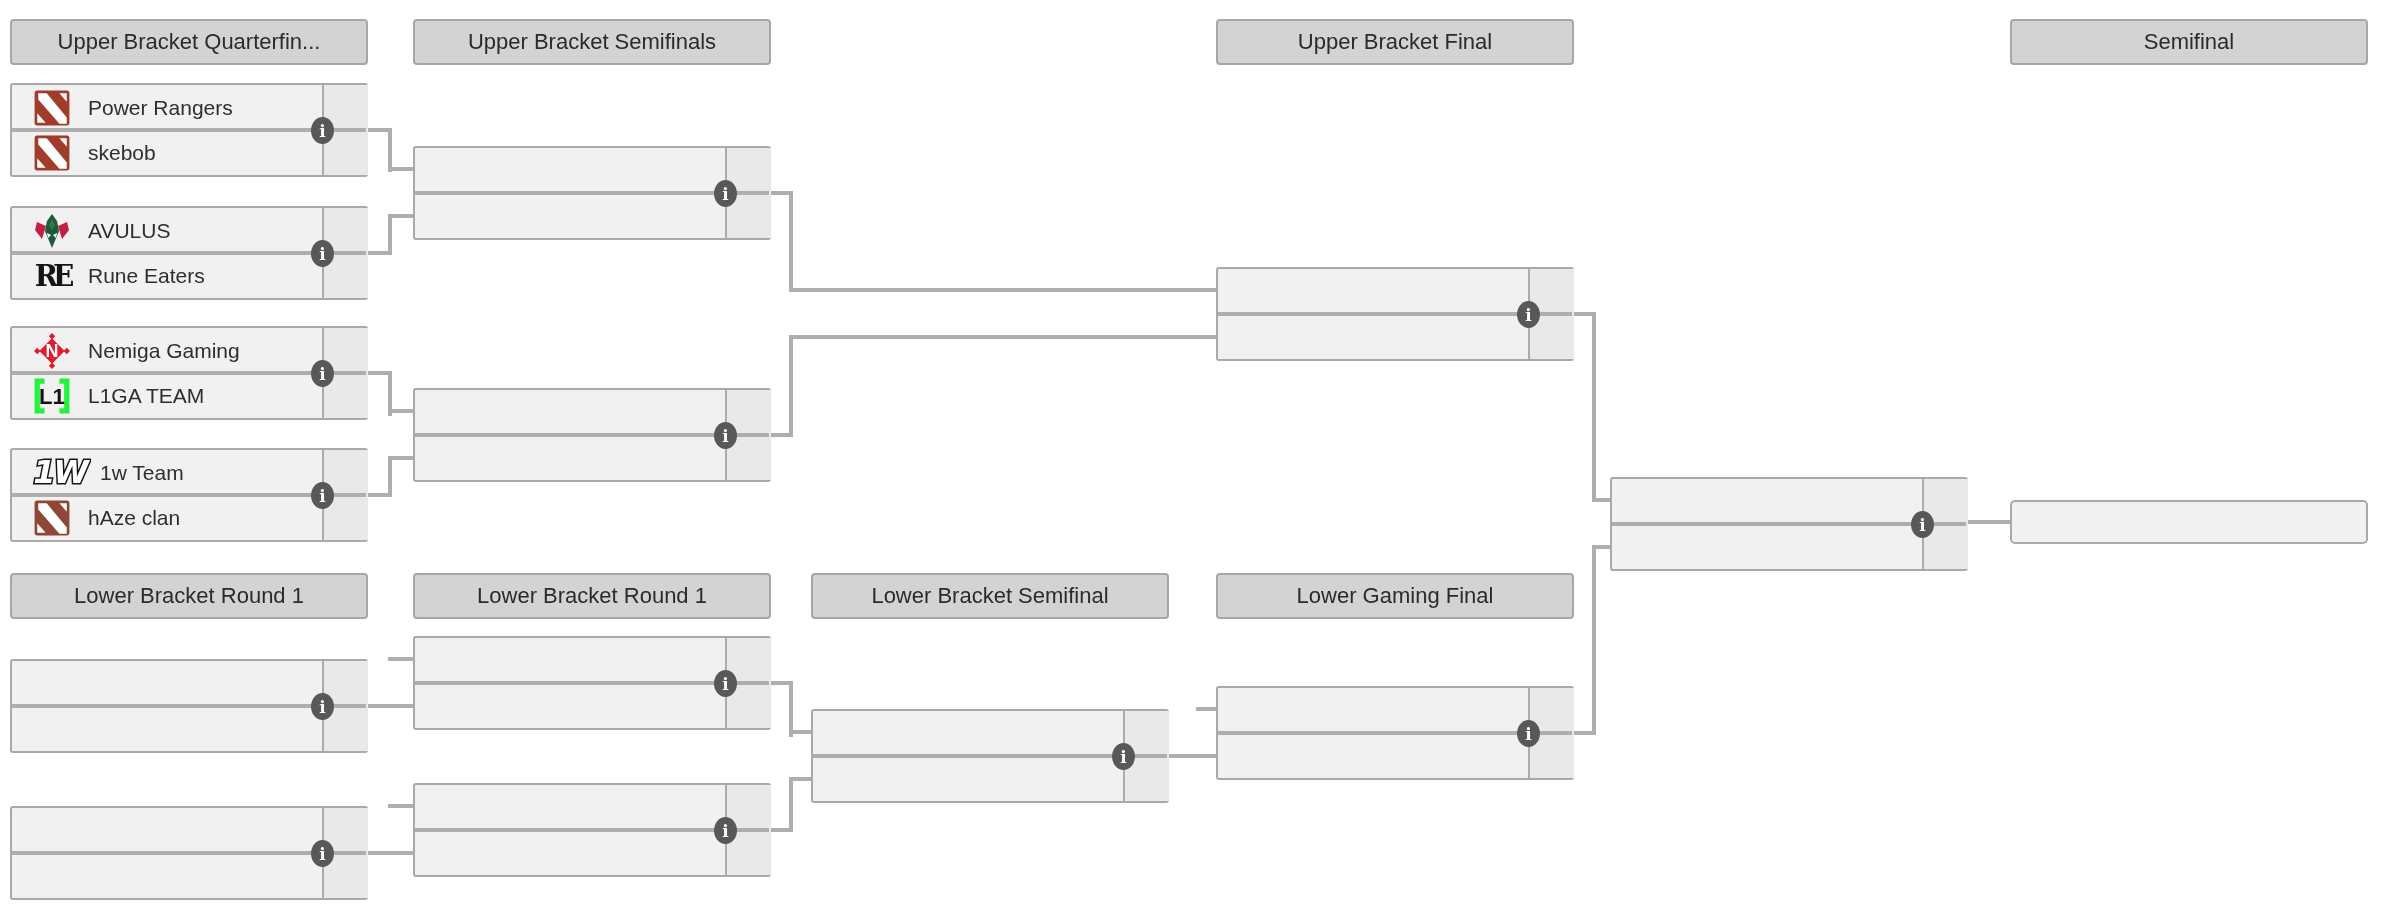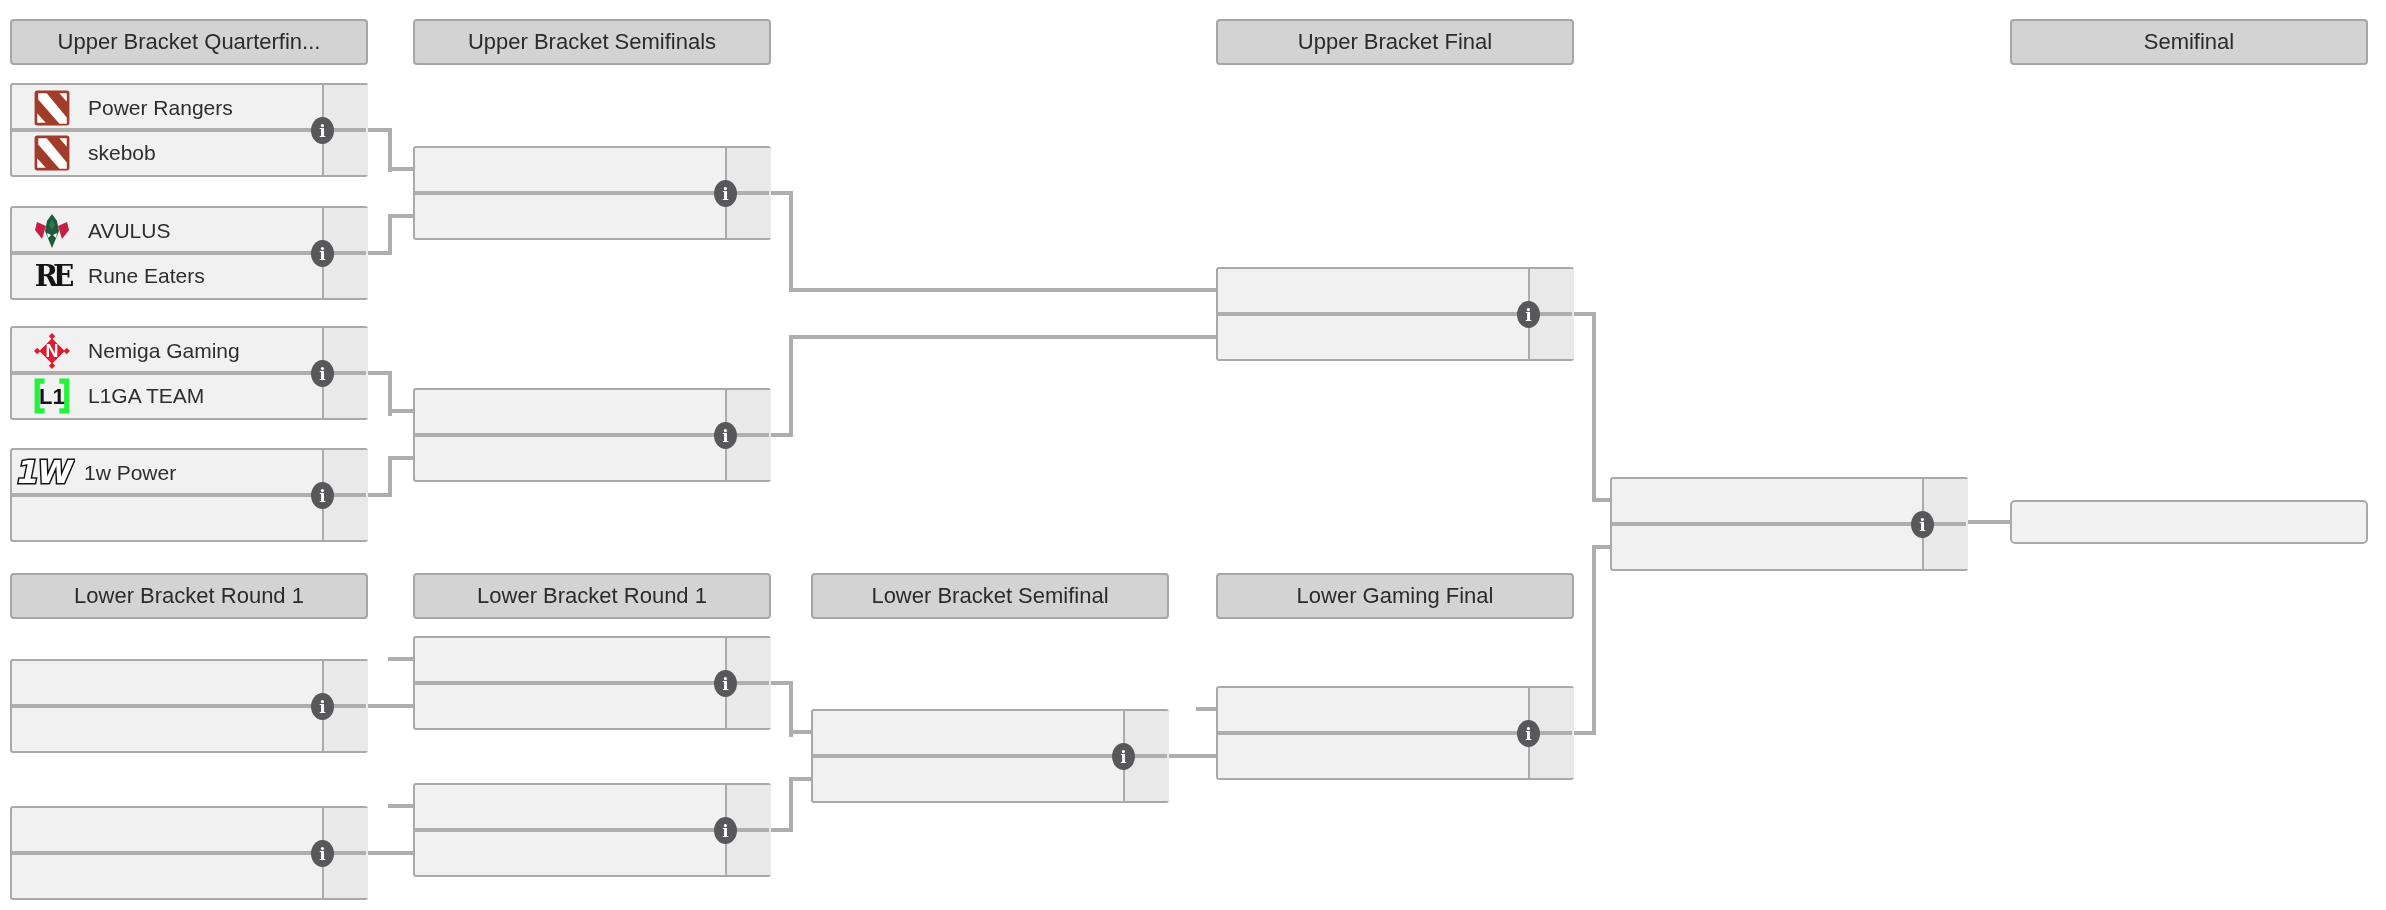--- a/index.html
+++ b/index.html
@@ -18,21 +18,21 @@
   
   .match{position:absolute;width:358px;height:94px;box-sizing:border-box;
          background:#f1f1f1;border:2px solid #a9a9a9;border-radius:3px;}
   .match .score{position:absolute;left:310px;top:0;bottom:0;width:44px;
                 background:#e9e9e9;border-left:2px solid #ababab;}
   .match .mid{position:absolute;left:0;right:0;top:43px;height:4px;background:#aeaeae;}
   .slot{position:absolute;left:0;width:310px;height:45px;display:flex;align-items:center;overflow:hidden;}
   .slot.top{top:0}
   .slot.bottom{top:45px}
   .logo{margin-left:21px;width:38px;height:40px;display:flex;align-items:center;justify-content:center;flex:none;}
-  .slot.wide-logo .logo{margin-left:0;width:64px;}
+  .slot.wide-logo .logo{margin-left:16px;width:64px;}
   .slot.wide-logo .name{margin-left:8px;}
   .name{margin-left:17px;font-size:21px;color:#2e2e2e;white-space:nowrap;}
   .re{font-family:"DejaVu Serif",serif;font-weight:bold;font-size:28px;letter-spacing:-5px;
       color:#141414;line-height:1;transform:scaleY(1.08);}
   .info{position:absolute;left:299px;top:32px;width:23px;height:27px;z-index:3;
         background:#58585a;border-radius:50%;color:#fff;
         font-family:"DejaVu Serif",serif;font-weight:bold;font-size:17px;
         display:flex;align-items:center;justify-content:center;}
 
   
@@ -174,21 +174,32 @@
   </div>
 
   <div class="match" style="left:10px;top:448px">
     <div class="score"></div>
     <div class="slot top wide-logo">
       <span class="logo">
         <svg width="62" height="38" viewBox="0 0 62 38">
             <text x="31" y="29" font-size="32" font-weight="bold" font-style="italic" fill="#ffffff" stroke="#141414" stroke-width="3" paint-order="stroke" text-anchor="middle" letter-spacing="-2" font-family="DejaVu Sans,sans-serif">1W</text>
           </svg>
       </span>
-      <span class="name">1w Power</span>
+      <span class="name">1w Team</span>
+    </div>
+    <div class="slot bottom">
+      <span class="logo">
+        <svg width="38" height="38" viewBox="0 0 36 36">
+            <rect x="1.5" y="1.5" width="33" height="33" rx="2.5" fill="#8e4636"></rect>
+            <polygon fill="#fff" points="5,4 13,4 32,27 32,33 25,33 5,10"></polygon>
+            <polygon fill="#fff" points="25,4 32,4 32,12"></polygon>
+            <polygon fill="#fff" points="4,23 12,32 4,32"></polygon>
+          </svg>
+      </span>
+      <span class="name">hAze clan</span>
     </div>
     <div class="mid"></div>
     <div class="info">i</div>
   </div>
 
   <div class="match" style="left:413px;top:146px">
     <div class="score"></div>
     <div class="slot top">
       <span class="name"></span>
     </div>

